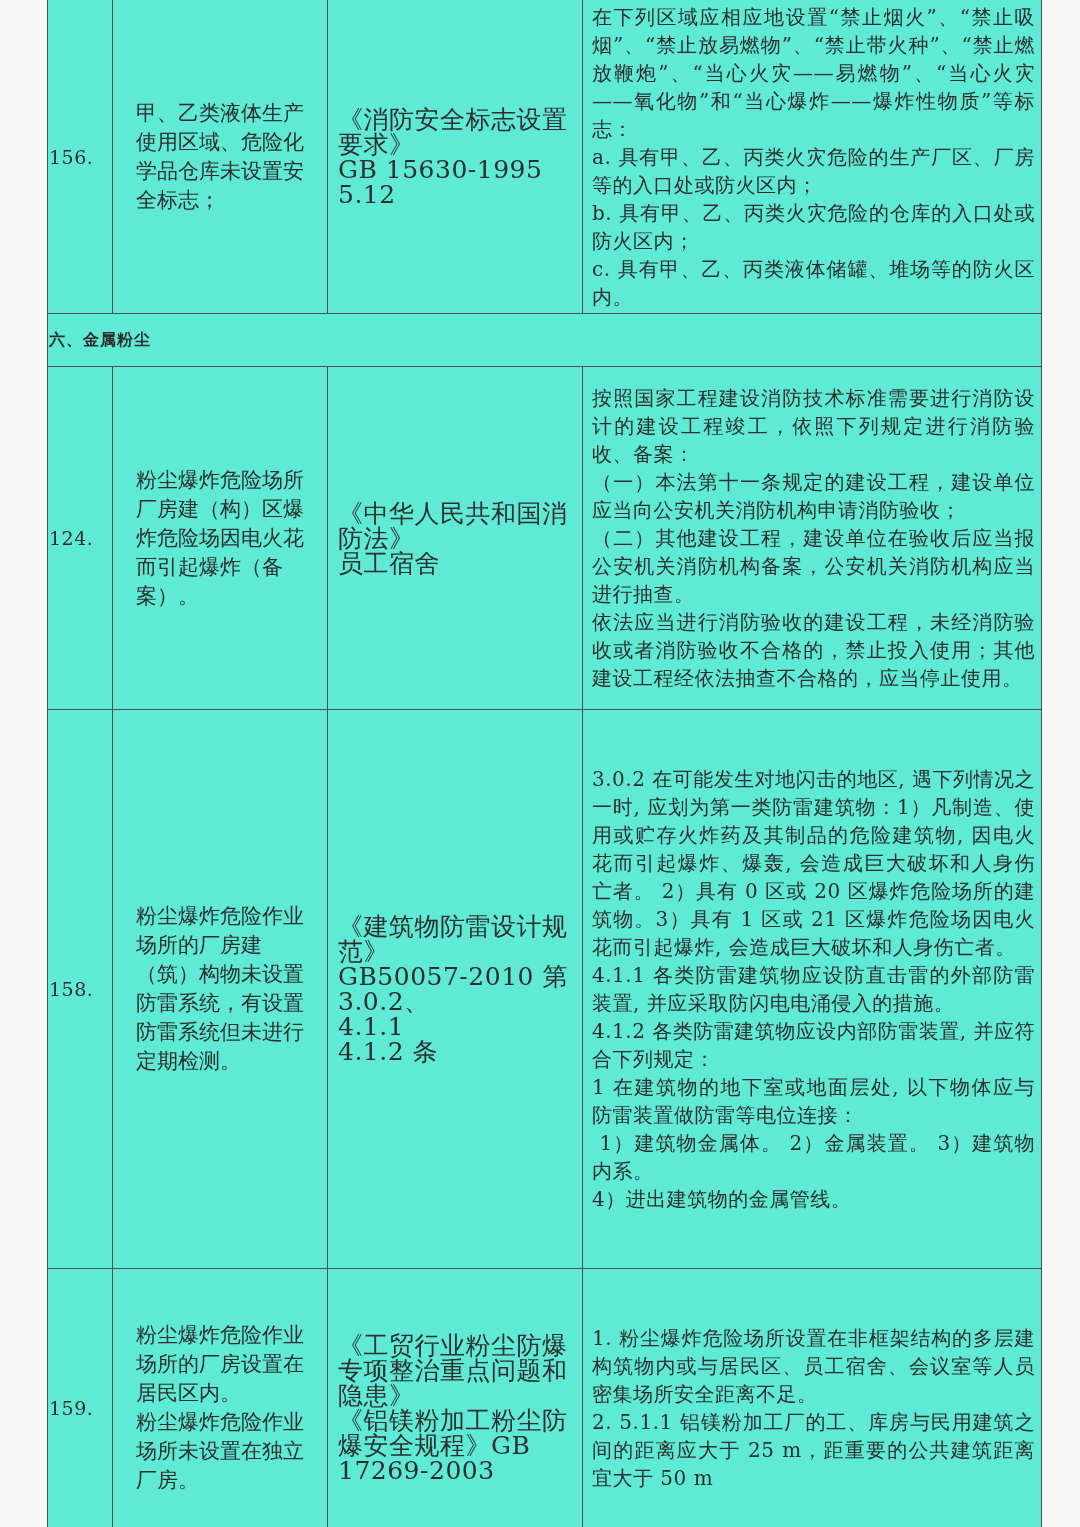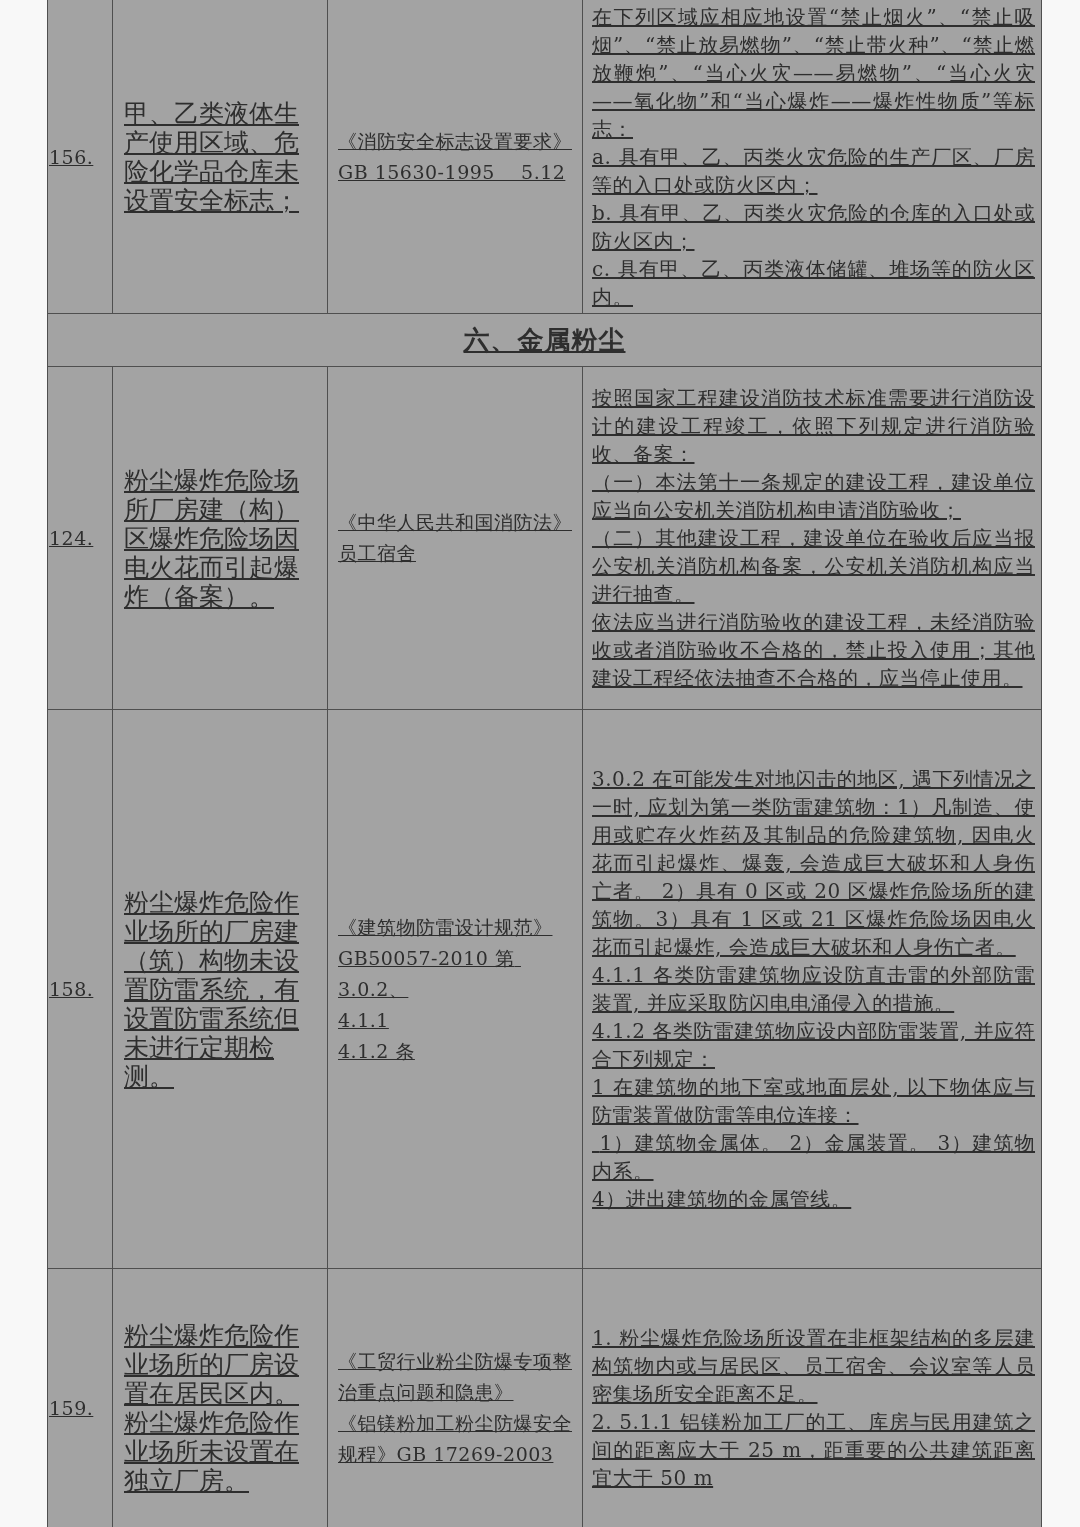--- a/index.html
+++ b/index.html
@@ -19,42 +19,41 @@
     position: absolute;
     left: 47px;
     top: 0;
     width: 994px;
     border-collapse: collapse;
     table-layout: fixed;
   }
   table.regtable td {
     border: 1px solid #4f4f4f;
     vertical-align: middle;
-    background: #a3a3a3;
+    background: #5eead4;
     overflow: hidden;
-    text-decoration: underline;
   }
   
   tr.r156 > td { border-top: none; }
 
   td.num {
     text-align: left;
     font-size: 19px;
     letter-spacing: 0.5px;
   }
   td.problem {
-    font-size: 25px;
+    font-size: 21px;
     line-height: 29px;
-    padding: 6px 11px;
+    padding: 6px 23px;
     white-space: pre-wrap;
     letter-spacing: 0;
   }
   td.basis {
-    font-size: 19px;
-    line-height: 31px;
+    font-size: 25px;
+    line-height: 25px;
     padding: 6px 8px 6px 10px;
     white-space: pre-wrap;
     letter-spacing: 0.5px;
   }
   td.detail {
     font-size: 20px;
     line-height: 28px;
     padding: 2px 6px 2px 9px;
     white-space: pre-wrap;
     letter-spacing: 0.5px;
@@ -62,23 +61,23 @@
   }
   tr.r156 > td.detail { vertical-align: top; padding-top: 3px; }
 
   tr.r156  { height: 257px; }
   tr.rhead { height: 53px; }
   tr.r157  { height: 343px; }
   tr.r158  { height: 559px; }
   tr.r159  { height: 278px; }
 
   td.section {
-    text-align: center;
+    text-align: left;
     font-weight: bold;
-    font-size: 26px;
+    font-size: 16px;
     letter-spacing: 1px;
   }
 </style>
 </head>
 <body>
 
 <table class="regtable">
   <colgroup>
     <col style="width:65px">
     <col style="width:215px">

